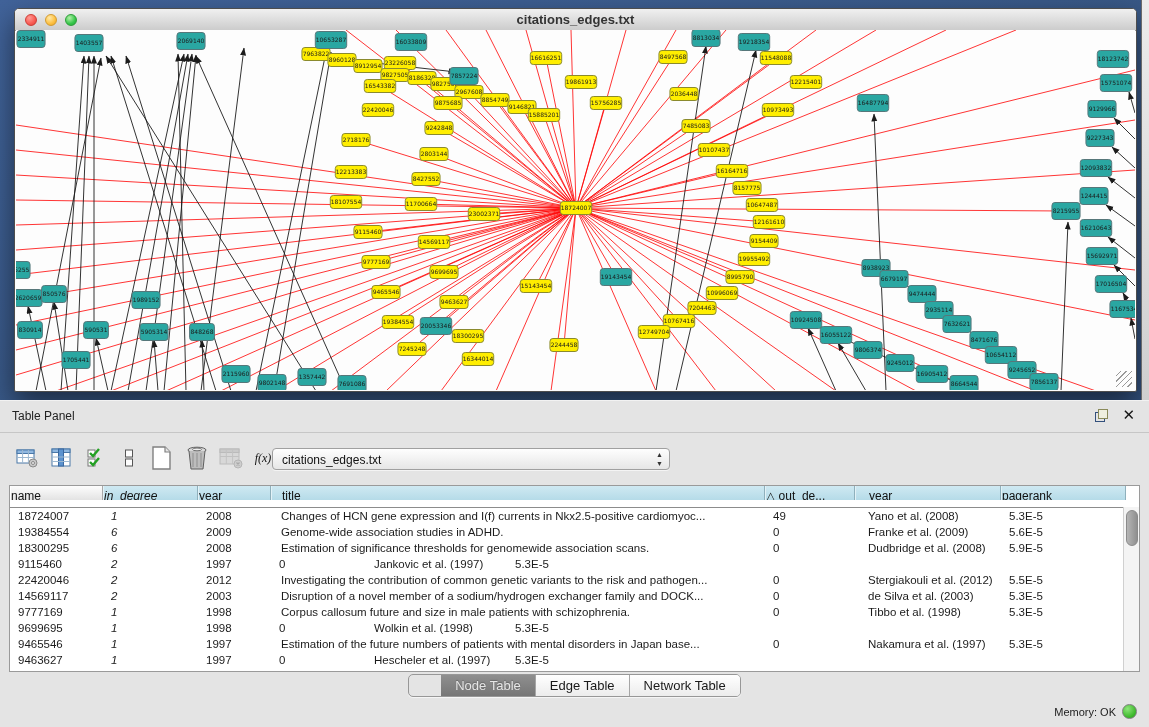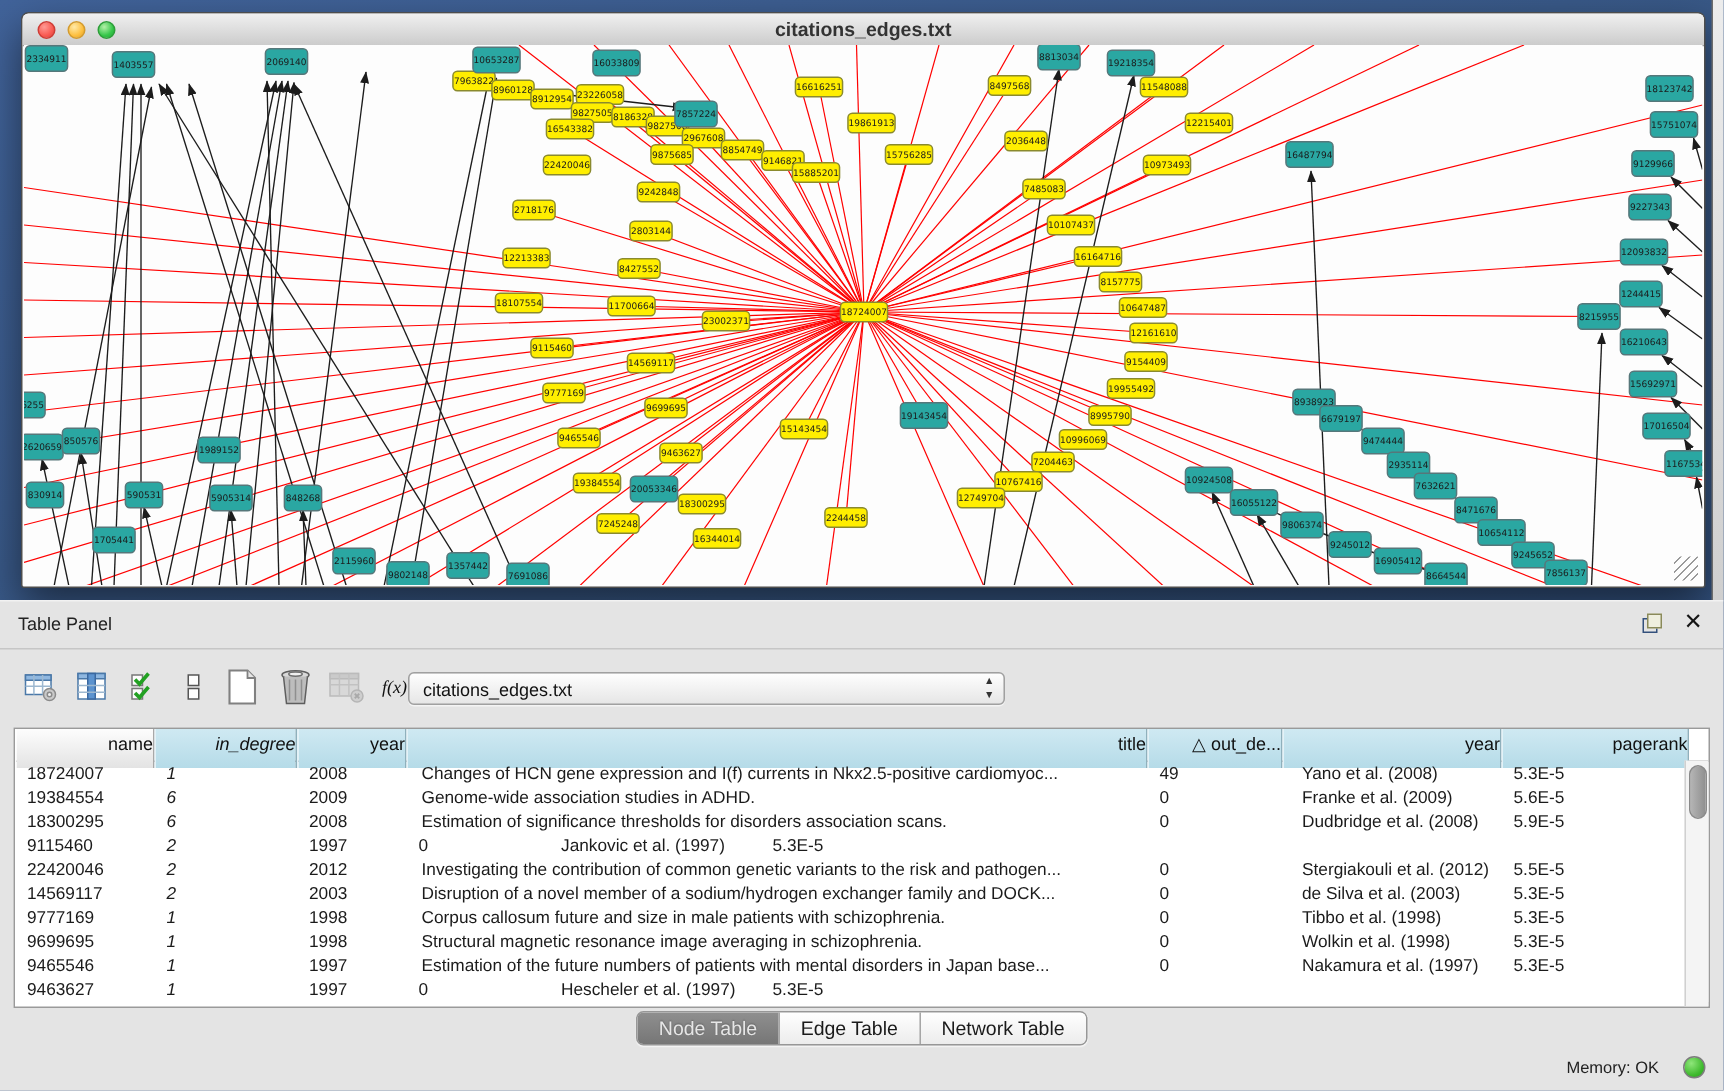--- a/index.html
+++ b/index.html
@@ -65,49 +65,49 @@
   }
   .combo .cval{position:absolute;left:9px;top:4px;}
   .combo .stepper{position:absolute;right:6px;top:1px;font-size:7px;color:#333;line-height:9px;text-align:center;}
   
   .table-wrap{
     position:absolute;left:9px;top:84px;width:1131px;height:187px;box-sizing:border-box;
     border:1px solid #9a9a9a;background:#fff;overflow:hidden;
   }
   .thead{display:flex;height:21px;border-bottom:1px solid #8c8c8c;}
   .hcell{
-    box-sizing:border-box;height:26px;line-height:20px;text-align:right;
+    box-sizing:border-box;height:14px;line-height:20px;text-align:left;
     font-size:12px;color:#111;
     background:linear-gradient(#cfe9f2,#b5dbe8);
     border-right:1px solid #8fb0bc;border-left:1px solid #e3f2f7;
     overflow:hidden;white-space:nowrap;
   }
   .hcell.first{background:linear-gradient(#fdfdfd,#e3e3e3);border-left:1px solid #fff;border-right:1px solid #a8a8a8;}
   .trow{display:flex;height:16px;line-height:16px;font-size:11.5px;color:#1b1b1b;background:#fff;}
   .tcell{box-sizing:border-box;overflow:hidden;white-space:nowrap;padding-left:8px;}
   .c0{width:93px;} .c1{width:95px;font-style:italic;} .c2{width:73px;} .c3{width:494px;padding-left:10px;}
   .c4{width:90px;} .c5{width:146px;padding-left:13px;} .c6{width:125px;}
   .vscroll{position:absolute;right:0;top:21px;bottom:0;width:15px;background:#f4f4f4;border-left:1px solid #d0d0d0;}
   .vthumb{position:absolute;left:2px;top:3px;width:10px;height:34px;border-radius:6px;
     background:linear-gradient(90deg,#b5b5b5,#8f8f8f);border:1px solid #8a8a8a;}
   
   .segbar{position:absolute;left:0;top:273px;width:100%;display:flex;justify-content:center;}
   .segment{display:flex;border:1px solid #979797;border-radius:5px;overflow:hidden;
-    box-shadow:0 1px 1px rgba(255,255,255,.7);}
+    box-shadow:0 1px 1px rgba(255,255,255,.7);padding-left:32px;}
   .seg{
     padding:0 14px;height:21px;line-height:21px;font-size:13px;color:#1a1a1a;
     background:linear-gradient(#ffffff,#ececec);border-left:1px solid #a6a6a6;
   }
   .seg:first-child{border-left:none;}
   .seg.active{
     background:linear-gradient(#8f8f8f,#767676);color:#e6e6e6;
     text-shadow:0 -1px 1px rgba(0,0,0,.25);
   }
   
-  .statusbar{position:absolute;right:12px;top:303px;display:flex;align-items:center;gap:16px;}
+  .statusbar{position:absolute;right:12px;top:303px;display:flex;align-items:center;gap:6px;}
   .statusbar .mem{font-size:11px;color:#222;}
   .memdot{width:13px;height:13px;border-radius:50%;
     background:radial-gradient(circle at 35% 30%,#8fe67a,#3db92c 65%,#2f9c22);border:1px solid #7d7d7d;}
   
   .ic{display:block;}
 </style>
 </head>
 <body>
 
 <div class="net-window">
@@ -587,21 +587,21 @@
           <div class="tcell c2">2009</div>
           <div class="tcell c3">Genome-wide association studies in ADHD.</div>
           <div class="tcell c4">0</div>
           <div class="tcell c5">Franke et al. (2009)</div>
           <div class="tcell c6">5.6E-5</div>
         </div>
         <div class="trow">
           <div class="tcell c0">18300295</div>
           <div class="tcell c1">6</div>
           <div class="tcell c2">2008</div>
-          <div class="tcell c3">Estimation of significance thresholds for disorders association scans.</div>
+          <div class="tcell c3">Estimation of significance thresholds for genomewide association scans.</div>
           <div class="tcell c4">0</div>
           <div class="tcell c5">Dudbridge et al. (2008)</div>
           <div class="tcell c6">5.9E-5</div>
         </div>
         <div class="trow">
           <div class="tcell c0">9115460</div>
           <div class="tcell c1">2</div>
           <div class="tcell c2">1997</div>
           <div class="tcell c4">0</div>
           <div class="tcell c5">Jankovic et al. (1997)</div>
@@ -631,21 +631,20 @@
           <div class="tcell c2">1998</div>
           <div class="tcell c3">Corpus callosum future and size in male patients with schizophrenia.</div>
           <div class="tcell c4">0</div>
           <div class="tcell c5">Tibbo et al. (1998)</div>
           <div class="tcell c6">5.3E-5</div>
         </div>
         <div class="trow">
           <div class="tcell c0">9699695</div>
           <div class="tcell c1">1</div>
           <div class="tcell c2">1998</div>
-          <div class="tcell c3">Structural magnetic resonance image averaging in schizophrenia.</div>
           <div class="tcell c4">0</div>
           <div class="tcell c5">Wolkin et al. (1998)</div>
           <div class="tcell c6">5.3E-5</div>
         </div>
         <div class="trow">
           <div class="tcell c0">9465546</div>
           <div class="tcell c1">1</div>
           <div class="tcell c2">1997</div>
           <div class="tcell c3">Estimation of the future numbers of patients with mental disorders in Japan base...</div>
           <div class="tcell c4">0</div>

